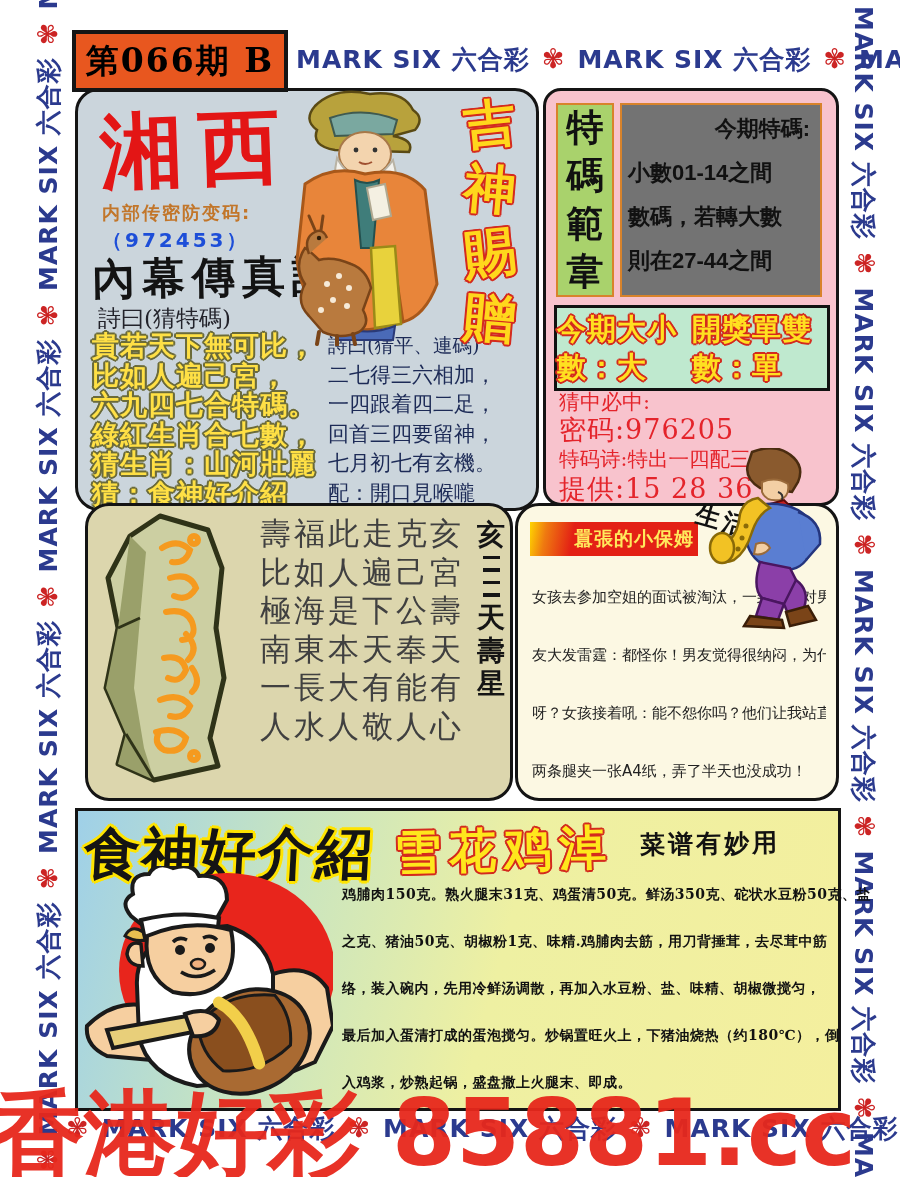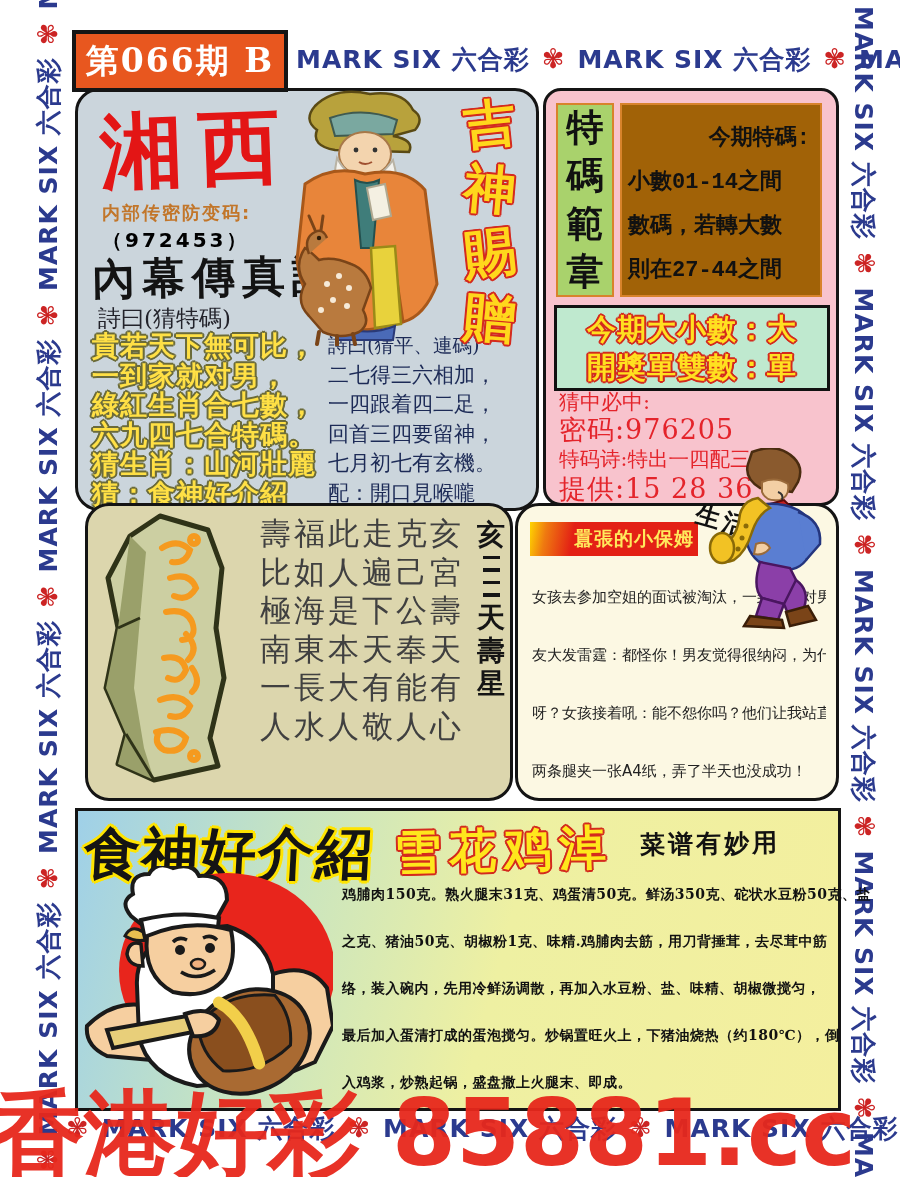--- a/index.html
+++ b/index.html
@@ -12,30 +12,30 @@
   .flower{color:#cc2424;font-size:27px;margin:0 6px;}
   #strip-top{left:0;top:34px;width:900px;height:50px;overflow:hidden;padding-left:290px;line-height:50px;}
   #strip-bottom{left:0;top:1103px;width:900px;height:50px;overflow:hidden;padding-left:60px;line-height:50px;z-index:1;}
   .vwrap{top:0;height:1177px;width:42px;overflow:hidden;}
   #strip-left{left:26px;}
   #strip-right{left:842px;}
   #strip-left .vinner{position:absolute;left:6px;top:1177px;transform:rotate(-90deg);transform-origin:0 0;white-space:nowrap;}
   #strip-right .vinner{position:absolute;left:38px;top:0;transform:rotate(90deg);transform-origin:0 0;white-space:nowrap;}
   
   #issue-badge{left:72px;top:30px;width:208px;height:54px;background:#e8571f;border:4px solid #151515;
-     color:#ffffff;font-size:33px;font-weight:bold;display:flex;align-items:center;justify-content:center;
+     color:#000000;font-size:33px;font-weight:bold;display:flex;align-items:center;justify-content:center;
      z-index:3;letter-spacing:2px;font-family:"DejaVu Serif","Liberation Serif",serif;}
   
   .panel{border:3.5px solid #141414;}
   
   #panel1{left:75px;top:88px;width:458px;height:417px;background:#cbd5dc;border-radius:24px;}
   #p1-title{left:22px;top:4px;font-size:82px;font-weight:bold;color:#e31515;letter-spacing:16px;
      font-family:"DejaVu Serif","Liberation Serif",serif;transform:rotate(-2deg);}
   #p1-secret-label{left:24px;top:110px;font-size:18px;font-weight:bold;color:#c2762a;letter-spacing:2px;}
-  #p1-secret-code{left:24px;top:136px;font-size:20px;font-weight:bold;color:#000000;letter-spacing:3px;}
+  #p1-secret-code{left:24px;top:136px;font-size:20px;font-weight:bold;color:#1d4ed8;letter-spacing:3px;}
   #p1-headline{left:14px;top:158px;font-size:43px;font-weight:bold;color:#131313;letter-spacing:7px;
      font-family:"DejaVu Serif","Liberation Serif",serif;transform:rotate(-1deg);}
   #p1-poem1-h{left:20px;top:212px;font-size:23px;color:#22222a;font-family:"DejaVu Serif","Liberation Serif",serif;}
   #p1-poem1{left:14px;top:240px;font-size:27px;line-height:29.5px;font-weight:bold;color:#ffe045;
      font-family:"DejaVu Serif","Liberation Serif",serif;letter-spacing:1px;}
   #p1-poem2{left:250px;top:240px;width:204px;font-size:21px;line-height:29.5px;color:#1c2a56;
      font-family:"DejaVu Serif","Liberation Serif",serif;}
   #p1-poem2 .hdr{font-size:19.5px;}
   #gift-col{left:376px;top:4px;width:72px;height:252px;display:flex;flex-direction:column;align-items:center;
      justify-content:space-between;}
@@ -49,25 +49,25 @@
   .ol-red{text-shadow:-2px 0 0 #d42a1e,2px 0 0 #d42a1e,0 -2px 0 #d42a1e,0 2px 0 #d42a1e,
     -1.4px -1.4px 0 #d42a1e,1.4px -1.4px 0 #d42a1e,-1.4px 1.4px 0 #d42a1e,1.4px 1.4px 0 #d42a1e;}
   .ol-yellow{text-shadow:-3px 0 0 #ffe400,3px 0 0 #ffe400,0 -3px 0 #ffe400,0 3px 0 #ffe400,
     -2px -2px 0 #ffe400,2px -2px 0 #ffe400,-2px 2px 0 #ffe400,2px 2px 0 #ffe400;}
   
   #panel2{left:543px;top:88px;width:290px;height:412px;background:#f8c3cd;border-radius:18px;}
   #p2-green{left:10px;top:12px;width:266px;height:194px;display:flex;gap:6px;}
   #p2-vert{width:54px;background:#a9d26c;border:2.5px solid #d8832b;display:flex;flex-direction:column;
      align-items:center;justify-content:center;gap:4px;}
   #p2-vert span{font-size:37px;font-weight:900;color:#111111;line-height:44px;}
-  #p2-range{flex:1;background:#a16207;border:2.5px solid #d8832b;padding:12px 6px;
-     font-family:Liberation Mono, monospace;font-weight:bold;font-size:22px;color:#111;line-height:44px;}
+  #p2-range{flex:1;background:#737373;border:2.5px solid #d8832b;padding:2px 6px;
+     font-family:Liberation Sans, sans-serif;font-weight:bold;font-size:22px;color:#111;line-height:44px;}
   #p2-range .r{text-align:right;padding-right:4px;}
   #p2-mint{left:8px;top:214px;width:270px;height:80px;background:#bfe9cf;border:3px solid #111;
-     display:flex;flex-direction:column;align-items:center;justify-content:center;}
+     display:flex;flex-direction:row;align-items:center;justify-content:center;}
   #p2-mint span{font-size:29px;font-weight:900;color:#ffe020;line-height:38px;letter-spacing:1px;}
   #p2-red{left:13px;top:298px;color:#e4242b;font-weight:normal;font-family:"DejaVu Serif","Liberation Serif",serif;}
   #p2-red .l1{font-size:21px;line-height:26px;}
   #p2-red .l2{font-size:27px;line-height:30px;letter-spacing:1px;}
   #p2-red .l3{font-size:20.5px;line-height:29px;}
   #p2-red .l4{font-size:27px;line-height:30px;letter-spacing:1px;}
   
   #panel3{left:85px;top:503px;width:422px;height:292px;background:#dcd6ad;border-radius:24px;}
   #p3-rows{left:172px;top:8px;width:216px;font-size:31px;font-weight:400;color:#404040;
      line-height:38.5px;letter-spacing:3px;white-space:nowrap;}
@@ -126,23 +126,23 @@
   <div id="issue-badge" class="abs">第066期 B</div>
 
   <div id="panel1" class="abs panel">
     <div id="p1-title" class="abs">湘西</div>
     <div id="p1-secret-label" class="abs">内部传密防变码:</div>
     <div id="p1-secret-code" class="abs">（972453）</div>
     <div id="p1-headline" class="abs">內幕傳真詩</div>
     <div id="p1-poem1-h" class="abs">詩曰(猜特碼)</div>
     <div id="p1-poem1" class="abs ol-olive">
       <div>貴若天下無可比，</div>
-      <div>一到家就对男，</div>
+      <div>比如人遍己宮，</div>
+      <div>六九四七合特碼。</div>
       <div>綠紅生肖合七數，</div>
-      <div>六九四七合特碼。</div>
       <div>猜生肖：山河壯麗</div>
       <div>猜：食神好介紹</div>
     </div>
     <div id="p1-poem2" class="abs">
       <div class="hdr">詩曰(猜平、連碼)</div>
       <div>二七得三六相加，</div>
       <div>一四跟着四二足，</div>
       <div>回首三四要留神，</div>
       <div>七月初七有玄機。</div>
       <div>配：開口見喉嚨</div>

